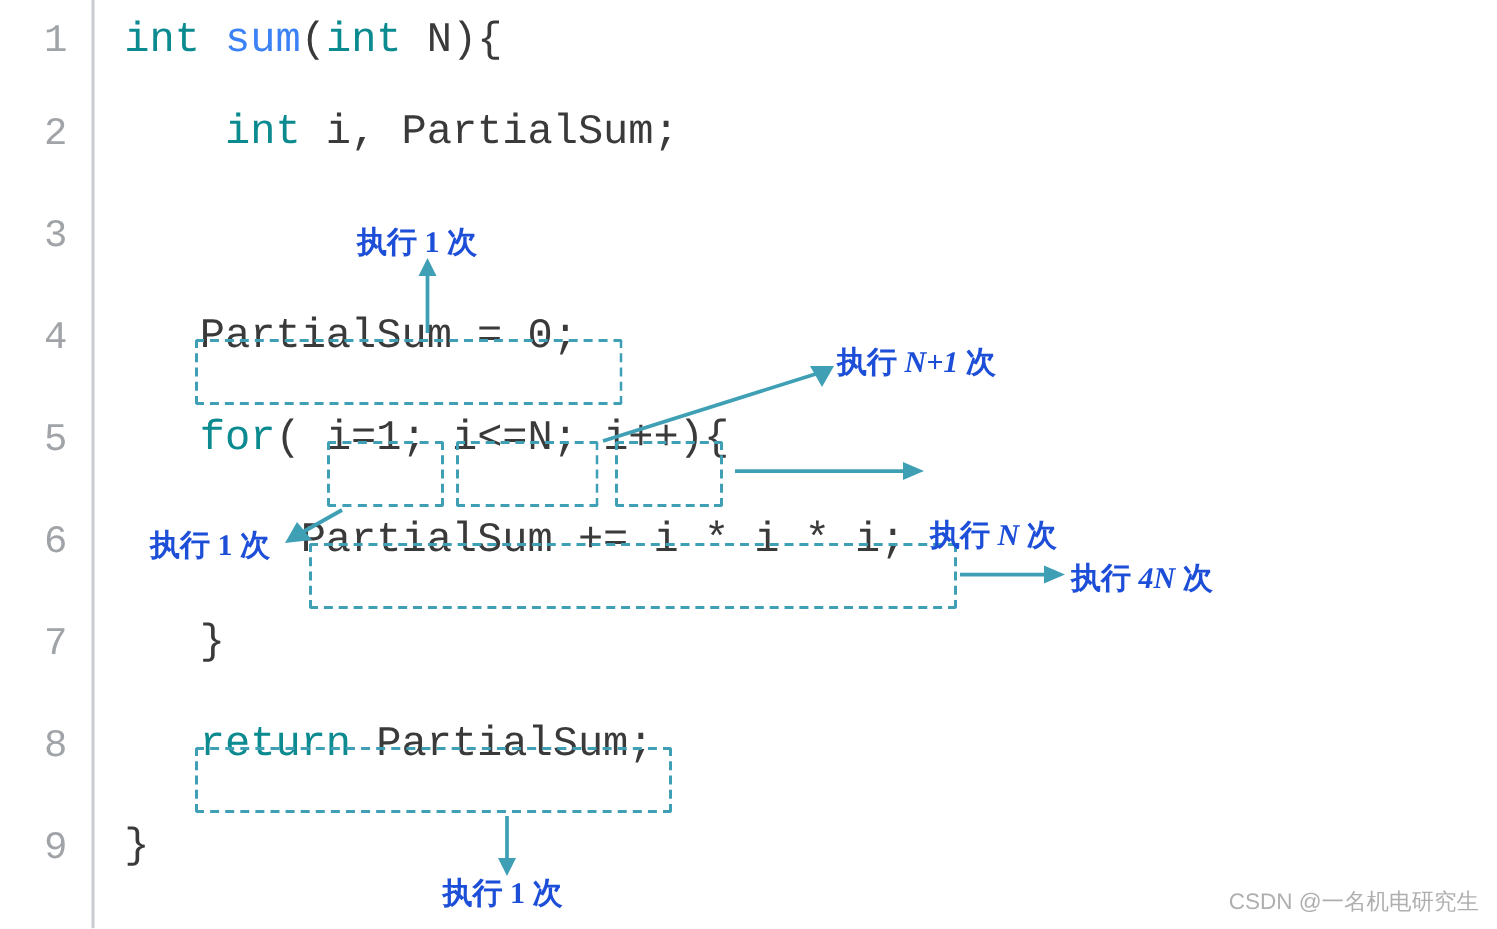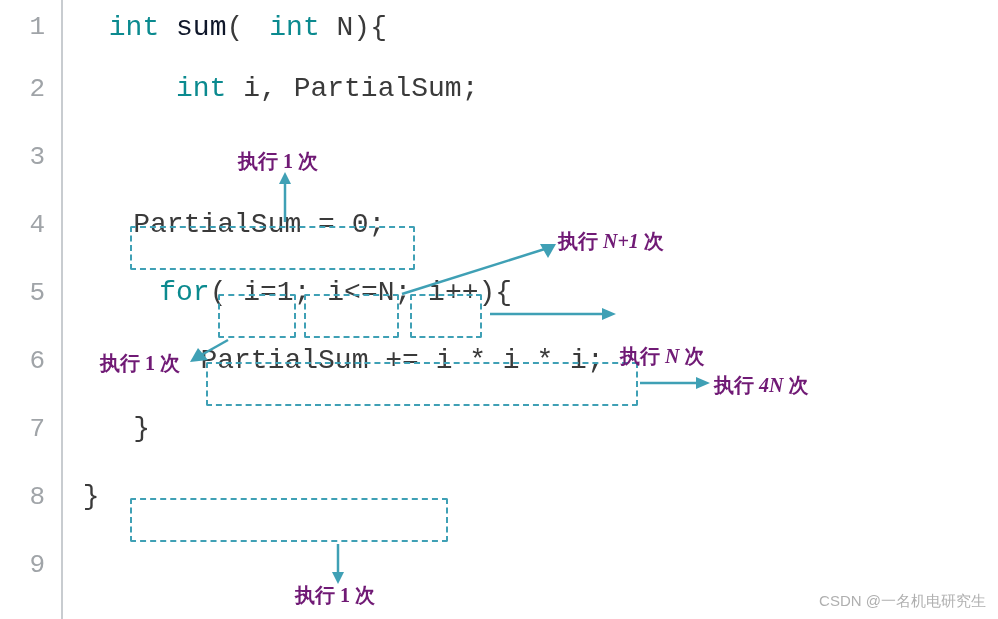--- a/index.html
+++ b/index.html
@@ -26,34 +26,34 @@
   position:absolute; left:66px; top:0;
 }
 .code-line {
   height:68px; line-height:68px; font-size:28px; white-space:pre;
 }
 .code-line.first { height:55px; line-height:55px; }
 .vbar {
   position:absolute; left:61px; top:0; width:2px; height:619px;
   background:#c8ccd0;
 }
-.kw { color:#0b8a8f;margin-left:26px; } 
-.fn { color:#0f172a; }
+.kw { color:#0b8a8f; } 
+.fn { color:#3b82f6; }
 
 .dashbox {
   border:2px dashed #3fa0b5;
   border-radius:2px;
   position:absolute;
 }
 
 .ann {
   position:absolute;
   font-family:"SimSun","宋体",serif;
   font-size:20px;
-  color:#701a75;
+  color:#1d4ed8;
   font-weight:bold;
   white-space:nowrap;
 }
 .ann em { font-family:"Times New Roman",serif; }
 
 svg.arrow {
   position:absolute;
   overflow:visible;
   pointer-events:none;
 }
@@ -86,20 +86,21 @@
 </div>
 
 <div class="code-area">
   <div class="code-line first"> <span class="kw">int</span> <span class="fn">sum</span>(<span class="kw">int</span> <span>N</span><span>){</span></div>
   <div class="code-line">     <span class="kw">int</span><span> i, PartialSum;</span></div>
   <div class="code-line"></div>
   <div class="code-line">    <span>PartialSum = 0;</span></div>
   <div class="code-line">    <span class="kw">for</span>( <span>i=1;</span> <span>i&lt;=N;</span> <span>i++</span><span>){</span></div>
   <div class="code-line">        <span>PartialSum += i * i * i;</span></div>
   <div class="code-line">    <span>}</span></div>
+  <div class="code-line">    <span class="kw">return</span><span> PartialSum;</span></div>
   <div class="code-line"> <span>}</span></div>
 </div>
 
 <div class="dashbox" style="left:130px; top:226px; width:285px; height:44px;"></div>
 <div class="dashbox" style="left:218px; top:294px; width:78px; height:44px;"></div>
 <div class="dashbox" style="left:304px; top:294px; width:95px; height:44px;"></div>
 <div class="dashbox" style="left:410px; top:294px; width:72px; height:44px;"></div>
 <div class="dashbox" style="left:206px; top:362px; width:432px; height:44px;"></div>
 <div class="dashbox" style="left:130px; top:498px; width:318px; height:44px;"></div>
 

